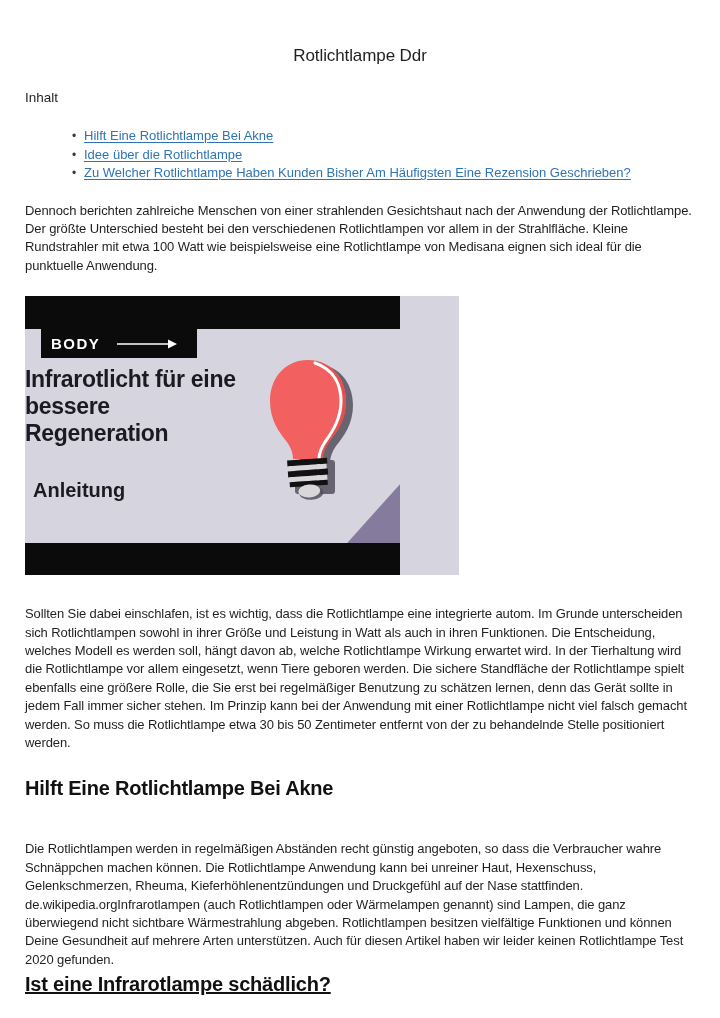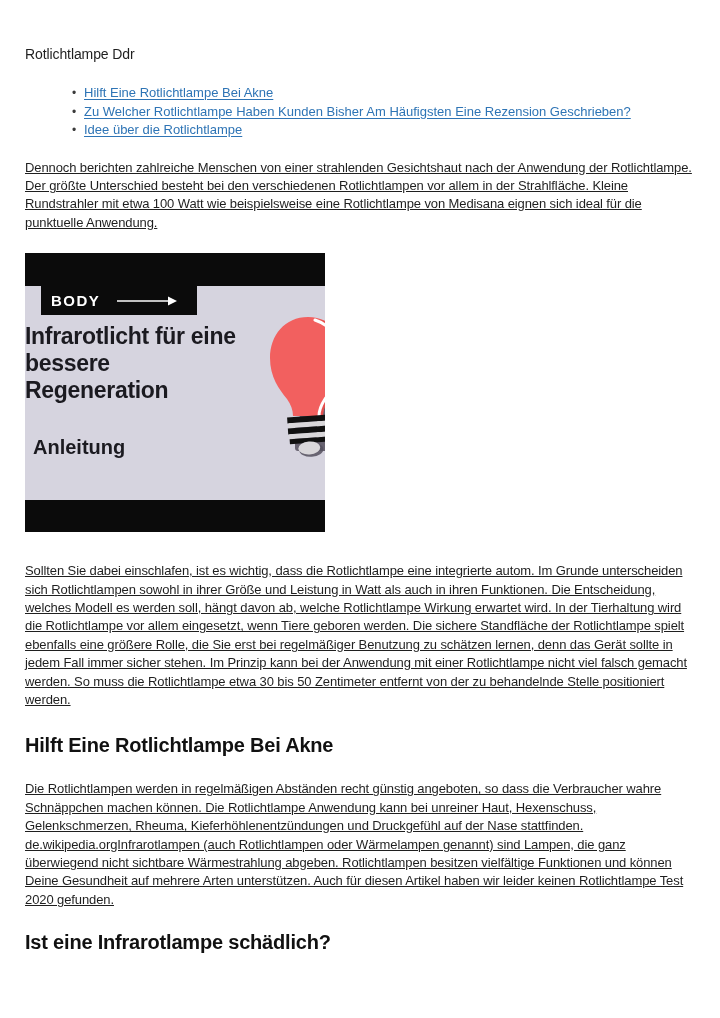--- a/index.html
+++ b/index.html
@@ -9,23 +9,24 @@
     height: 1018px;
     font-family: "Liberation Sans", sans-serif;
     color: var(--text, #1f1f1f);
     overflow: hidden;
     position: relative;
   }
   .page {
     padding: 46px 25px 0 25px;
   }
   .doc-title {
-    font-size: 14px;
+    font-size: 17px;
     font-weight: 400;
     letter-spacing: -0.1px;
+    text-align: center;
   }
   .toc-heading {
     margin-top: 24px;
     font-size: 13.5px;
     font-weight: 400;
   }
   ul.toc-list {
     margin-top: 22px;
     margin-left: 47px;
     list-style: none;
@@ -48,39 +49,38 @@
     color: var(--link, #2e74b5);
     text-decoration: underline;
     text-underline-offset: 2px;
   }
   p.body-text {
     font-size: 13px;
     line-height: 18.4px;
     letter-spacing: -0.1px;
     max-width: 672px;
     color: var(--text, #1f1f1f);
-    text-decoration: underline;
   }
   .p1 { margin-top: 19px; }
   .p2 { margin-top: 30px; }
-  .p3 { margin-top: 23px; }
+  .p3 { margin-top: 40px; }
   h2.section-heading {
     margin-top: 25px;
     font-size: 20px;
     line-height: 23px;
     font-weight: 700;
     color: var(--heading, #111111);
     letter-spacing: -0.2px;
   }
-  h2.last { margin-top: 22px; }
+  h2.last { margin-top: 4px; text-decoration: underline; }
 
   
   .thumb {
     margin-top: 21px;
-    width: 300px;
+    width: 434px;
     height: 279px;
     position: relative;
     background: var(--thumb-bg, #d6d4df);
     overflow: hidden;
   }
   .thumb-bar-top, .thumb-bar-bottom {
     position: absolute;
     left: 0;
     width: 375px;
     height: 33px;
@@ -146,30 +146,31 @@
     clip-path: polygon(100% 0, 100% 100%, 0 100%);
   }
 </style>
 </head>
 <body>
 
 <div class="page">
 
   <div class="doc-title">Rotlichtlampe Ddr</div>
 
+  <div class="toc-heading">Inhalt</div>
 
   <ul class="toc-list">
     <li>
       <a class="toc-link" href="#">Hilft Eine Rotlichtlampe Bei Akne</a>
     </li>
     <li>
-      <a class="toc-link" href="#">Zu Welcher Rotlichtlampe Haben Kunden Bisher Am Häufigsten Eine Rezension Geschrieben?</a>
+      <a class="toc-link" href="#">Idee über die Rotlichtlampe</a>
     </li>
     <li>
-      <a class="toc-link" href="#">Idee über die Rotlichtlampe</a>
+      <a class="toc-link" href="#">Zu Welcher Rotlichtlampe Haben Kunden Bisher Am Häufigsten Eine Rezension Geschrieben?</a>
     </li>
   </ul>
 
   <p class="body-text p1">Dennoch berichten zahlreiche Menschen von einer strahlenden Gesichtshaut nach der Anwendung der Rotlichtlampe. Der größte Unterschied besteht bei den verschiedenen Rotlichtlampen vor allem in der Strahlfläche. Kleine Rundstrahler mit etwa 100 Watt wie beispielsweise eine Rotlichtlampe von Medisana eignen sich ideal für die punktuelle Anwendung.</p>
 
   <div class="thumb">
     <div class="thumb-bar-top"></div>
     <div class="thumb-badge">
       <span class="badge-label">BODY</span>
       <svg class="badge-arrow" width="62" height="12" viewBox="0 0 62 12">

